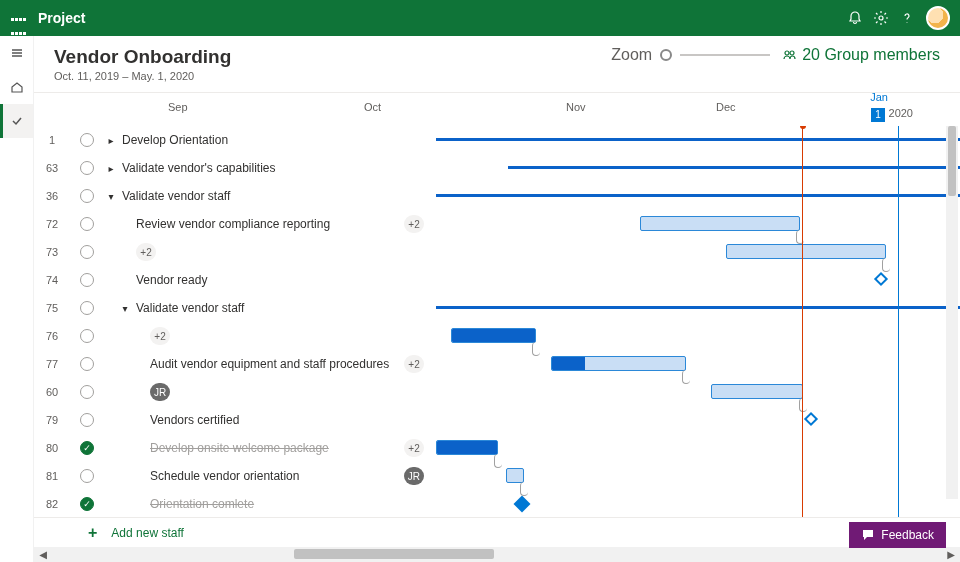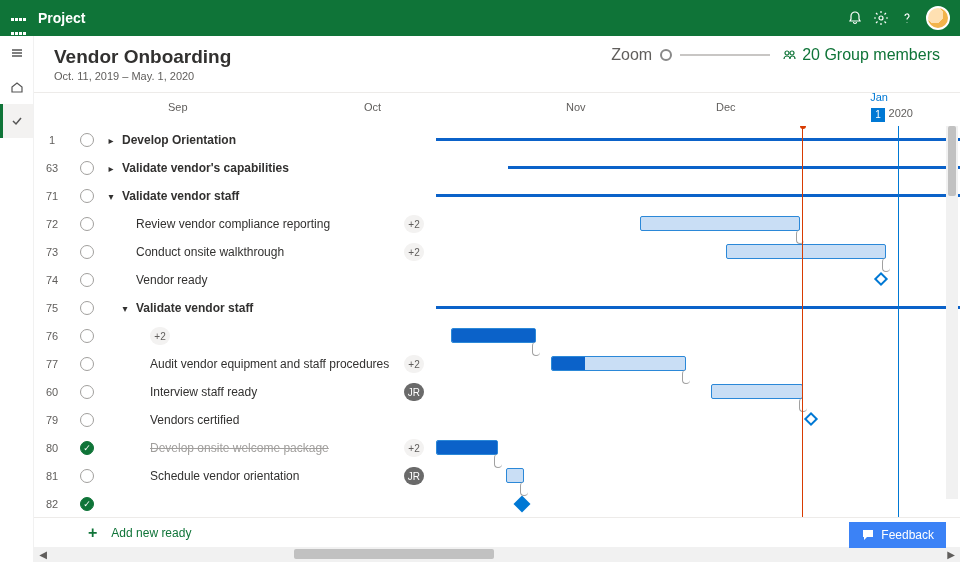--- a/index.html
+++ b/index.html
@@ -42,21 +42,21 @@
   .body { flex:1; min-height:0; display:flex; position:relative; overflow:hidden;}
   .leftpane { width:402px; flex-shrink:0;}
   .rightpane { flex:1; position:relative; overflow:hidden;}
   .row { height:28px; display:flex; align-items:center; position:relative; font-size:12px;}
   .rn { width:36px; text-align:center; color:#605e5c; font-size:11px;}
   .circ { width:14px; height:14px; border:1px solid #a19f9d; border-radius:50%; margin:0 10px; flex-shrink:0; display:flex; align-items:center; justify-content:center;}
   .circ.done { background:#0f7438; border-color:#0f7438;}
   .circ.done::after { content:"✓"; color:#fff; font-size:9px;}
   .expcol { width:14px; text-align:center; font-size:10px; color:#323130; cursor:pointer; margin-right:4px;}
   .taskname { flex:1; white-space:nowrap; overflow:hidden; text-overflow:ellipsis; padding-right:6px;}
-  .taskname.bold { font-weight:700;}
+  .taskname.bold { font-weight:400;}
   .taskname.struck { text-decoration:line-through; color:#a19f9d;}
   .badge { min-width:20px;height:18px; border-radius:9px; background:#f3f2f1; color:#605e5c; font-size:10px; display:flex; align-items:center; justify-content:center; margin-right:12px; padding:0 4px;}
   .badge.jr { background:#6a6a6a; color:#fff;}
 
   .gantt { position:absolute; inset:0;}
   .grow { position:absolute; height:28px; left:0; right:24px;}
   .summary { position:absolute; height:3px; top:12px; background:#0b62c9;}
   .bar { position:absolute; height:15px; top:6px; background:#c9def5; border:1px solid #2b88d8; border-radius:2px;}
   .bar .pg { height:100%; background:#0b62c9; border-radius:1px 0 0 1px;}
   .diamond { position:absolute; width:12px; height:12px; background:#0078d4; transform:rotate(45deg); top:8px;}
@@ -69,21 +69,21 @@
   .scrollbary { position:absolute; right:2px; top:0; bottom:18px; width:12px; background:#f1f1f1;}
   .scrollbary .thumb { position:absolute; top:0; height:70px; left:2px; width:8px; background:#c1c1c1; border-radius:2px;}
   
   .addrow { height:30px; display:flex; align-items:center; border-top:1px solid #edebe9; padding-left:54px; color:#0f7438; cursor:pointer;}
   .addrow .plus { font-size:16px; margin-right:14px; font-weight:600;}
 
   .hscroll { height:15px; background:#f1f1f1; display:flex; align-items:center; position:relative;}
   .hscroll .arr { width:18px; text-align:center; color:#605e5c; cursor:pointer; font-size:10px;}
   .hscroll .thumb { position:absolute; left:260px; width:200px; height:10px; top:2px; background:#c1c1c1; border-radius:2px;}
 
-  .feedback { position:absolute; right:14px; bottom:14px; background:#3b82f6; color:#fff; padding:6px 12px; display:flex; align-items:center; gap:6px; font-size:12px; cursor:pointer;}
+  .feedback { position:absolute; right:14px; bottom:14px; background:#701a75; color:#fff; padding:6px 12px; display:flex; align-items:center; gap:6px; font-size:12px; cursor:pointer;}
 </style>
 </head>
 <body>
 
 <div class="topbar">
   <div class="waffle">
     <span></span><span></span><span></span><span></span><span></span><span></span><span></span><span></span><span></span>
   </div>
   <div class="brand">Project</div>
   <div class="spacer"></div>
@@ -170,40 +170,39 @@
             <div class="taskname bold">Develop Orientation</div>
           </div>
           <div class="row">
             <div class="rn">63</div>
             <div class="circ"></div>
             <div style="width: 0px;"></div>
             <div class="expcol">▸</div>
             <div class="taskname bold">Validate vendor's capabilities</div>
           </div>
           <div class="row">
-            <div class="rn">71</div>
+            <div class="rn">36</div>
             <div class="circ"></div>
             <div style="width: 0px;"></div>
             <div class="expcol">▾</div>
             <div class="taskname bold">Validate vendor staff</div>
           </div>
           <div class="row">
             <div class="rn">72</div>
             <div class="circ"></div>
             <div style="width: 14px;"></div>
             <div class="expcol"></div>
             <div class="taskname">Review vendor compliance reporting</div>
             <div class="badge">+2</div>
           </div>
           <div class="row">
             <div class="rn">73</div>
             <div class="circ"></div>
             <div style="width: 14px;"></div>
             <div class="expcol"></div>
-            <div class="taskname">Conduct onsite walkthrough</div>
             <div class="badge">+2</div>
           </div>
           <div class="row">
             <div class="rn">74</div>
             <div class="circ"></div>
             <div style="width: 14px;"></div>
             <div class="expcol"></div>
             <div class="taskname">Vendor ready</div>
           </div>
           <div class="row">
@@ -226,21 +225,20 @@
             <div style="width: 28px;"></div>
             <div class="expcol"></div>
             <div class="taskname">Audit vendor equipment and staff procedures</div>
             <div class="badge">+2</div>
           </div>
           <div class="row">
             <div class="rn">60</div>
             <div class="circ"></div>
             <div style="width: 28px;"></div>
             <div class="expcol"></div>
-            <div class="taskname">Interview staff ready</div>
             <div class="badge jr">JR</div>
           </div>
           <div class="row">
             <div class="rn">79</div>
             <div class="circ"></div>
             <div style="width: 28px;"></div>
             <div class="expcol"></div>
             <div class="taskname">Vendors certified</div>
           </div>
           <div class="row">
@@ -257,20 +255,21 @@
             <div style="width: 28px;"></div>
             <div class="expcol"></div>
             <div class="taskname">Schedule vendor orientation</div>
             <div class="badge jr">JR</div>
           </div>
           <div class="row">
             <div class="rn">82</div>
             <div class="circ done"></div>
             <div style="width: 28px;"></div>
             <div class="expcol"></div>
+            <div class="taskname struck">Orientation comlete</div>
           </div>
         </div>
       <div class="rightpane">
         <div class="gantt" id="gantt">
             <div class="grow" style="top: 0px;">
               <div class="summary" style="left: 0px; width: 528px;"></div>
             </div>
             <div class="grow" style="top: 28px;">
               <div class="summary" style="left: 72px; width: 456px;"></div>
             </div>
@@ -328,21 +327,21 @@
         <div class="todaydot"></div>
         <div class="janline"></div>
         <div class="scrollbary">
             <div class="thumb"></div>
           </div>
       </div>
     </div>
 
     <div class="addrow">
       <span class="plus">+</span>
-      <span>Add new ready</span>
+      <span>Add new staff</span>
     </div>
 
     <div class="hscroll">
       <div class="arr">◀</div>
       <div style="flex:1"></div>
       <div class="arr">▶</div>
       <div class="thumb"></div>
     </div>
   </div>
 </div>

